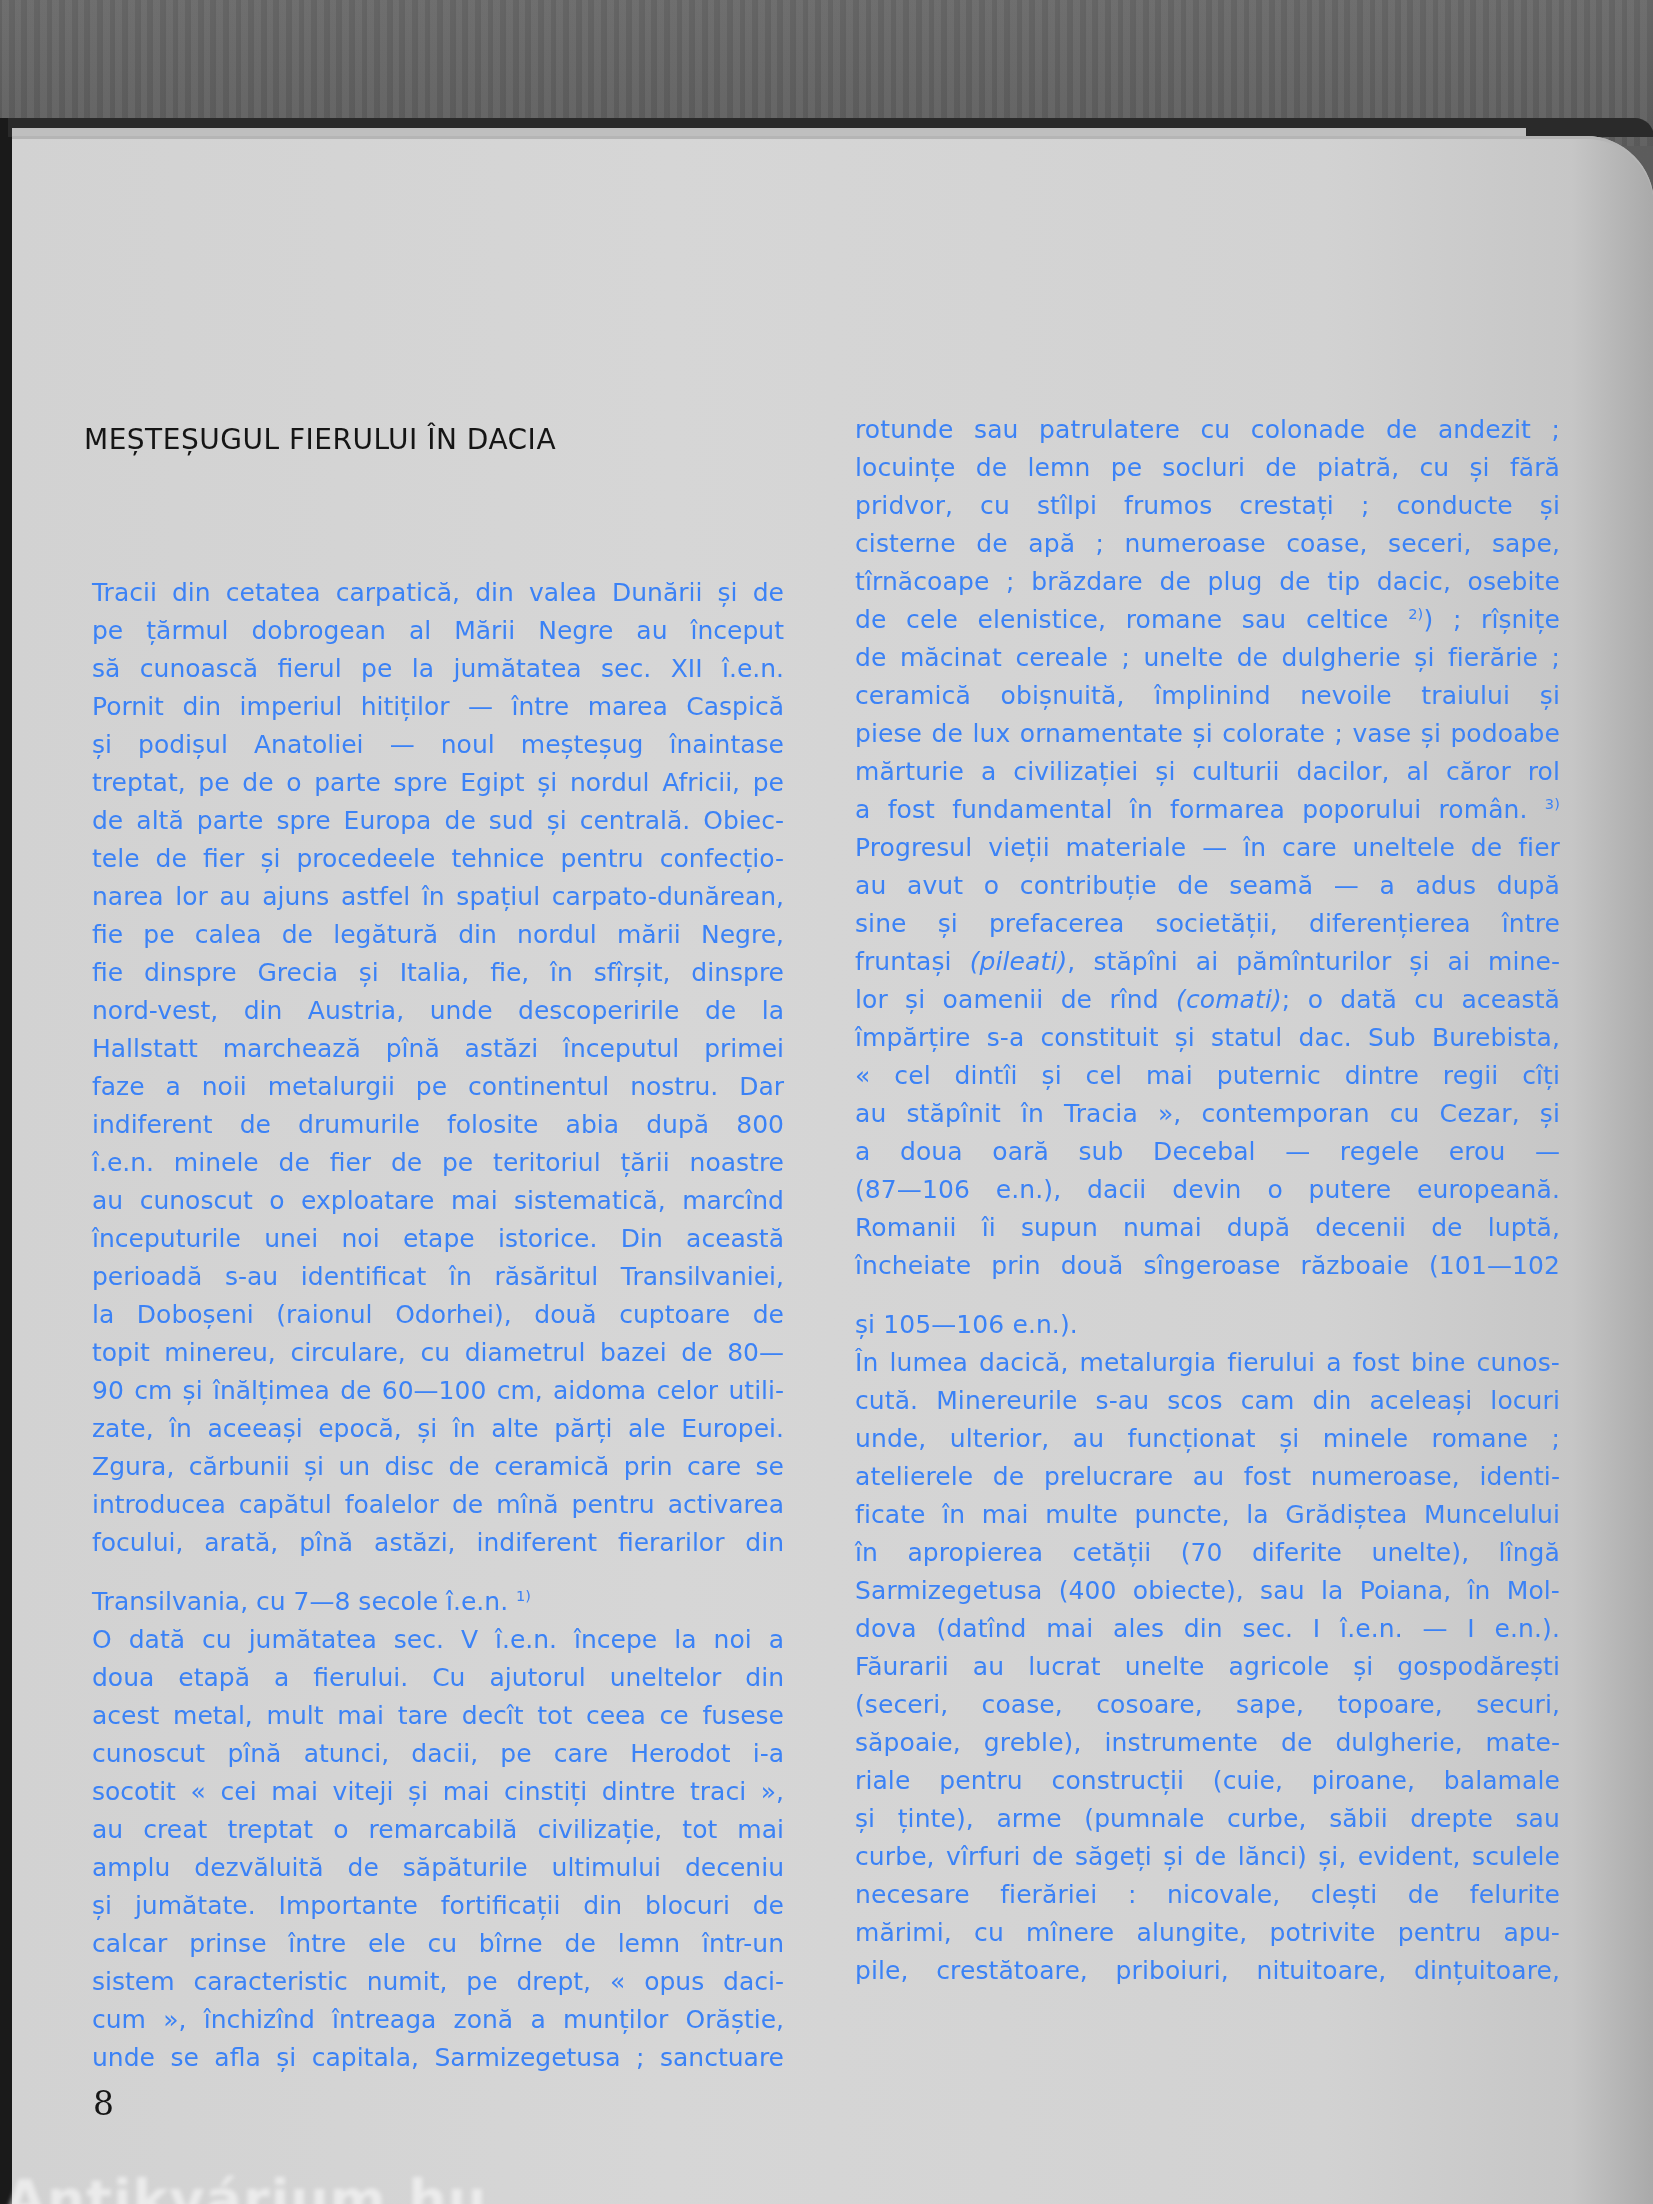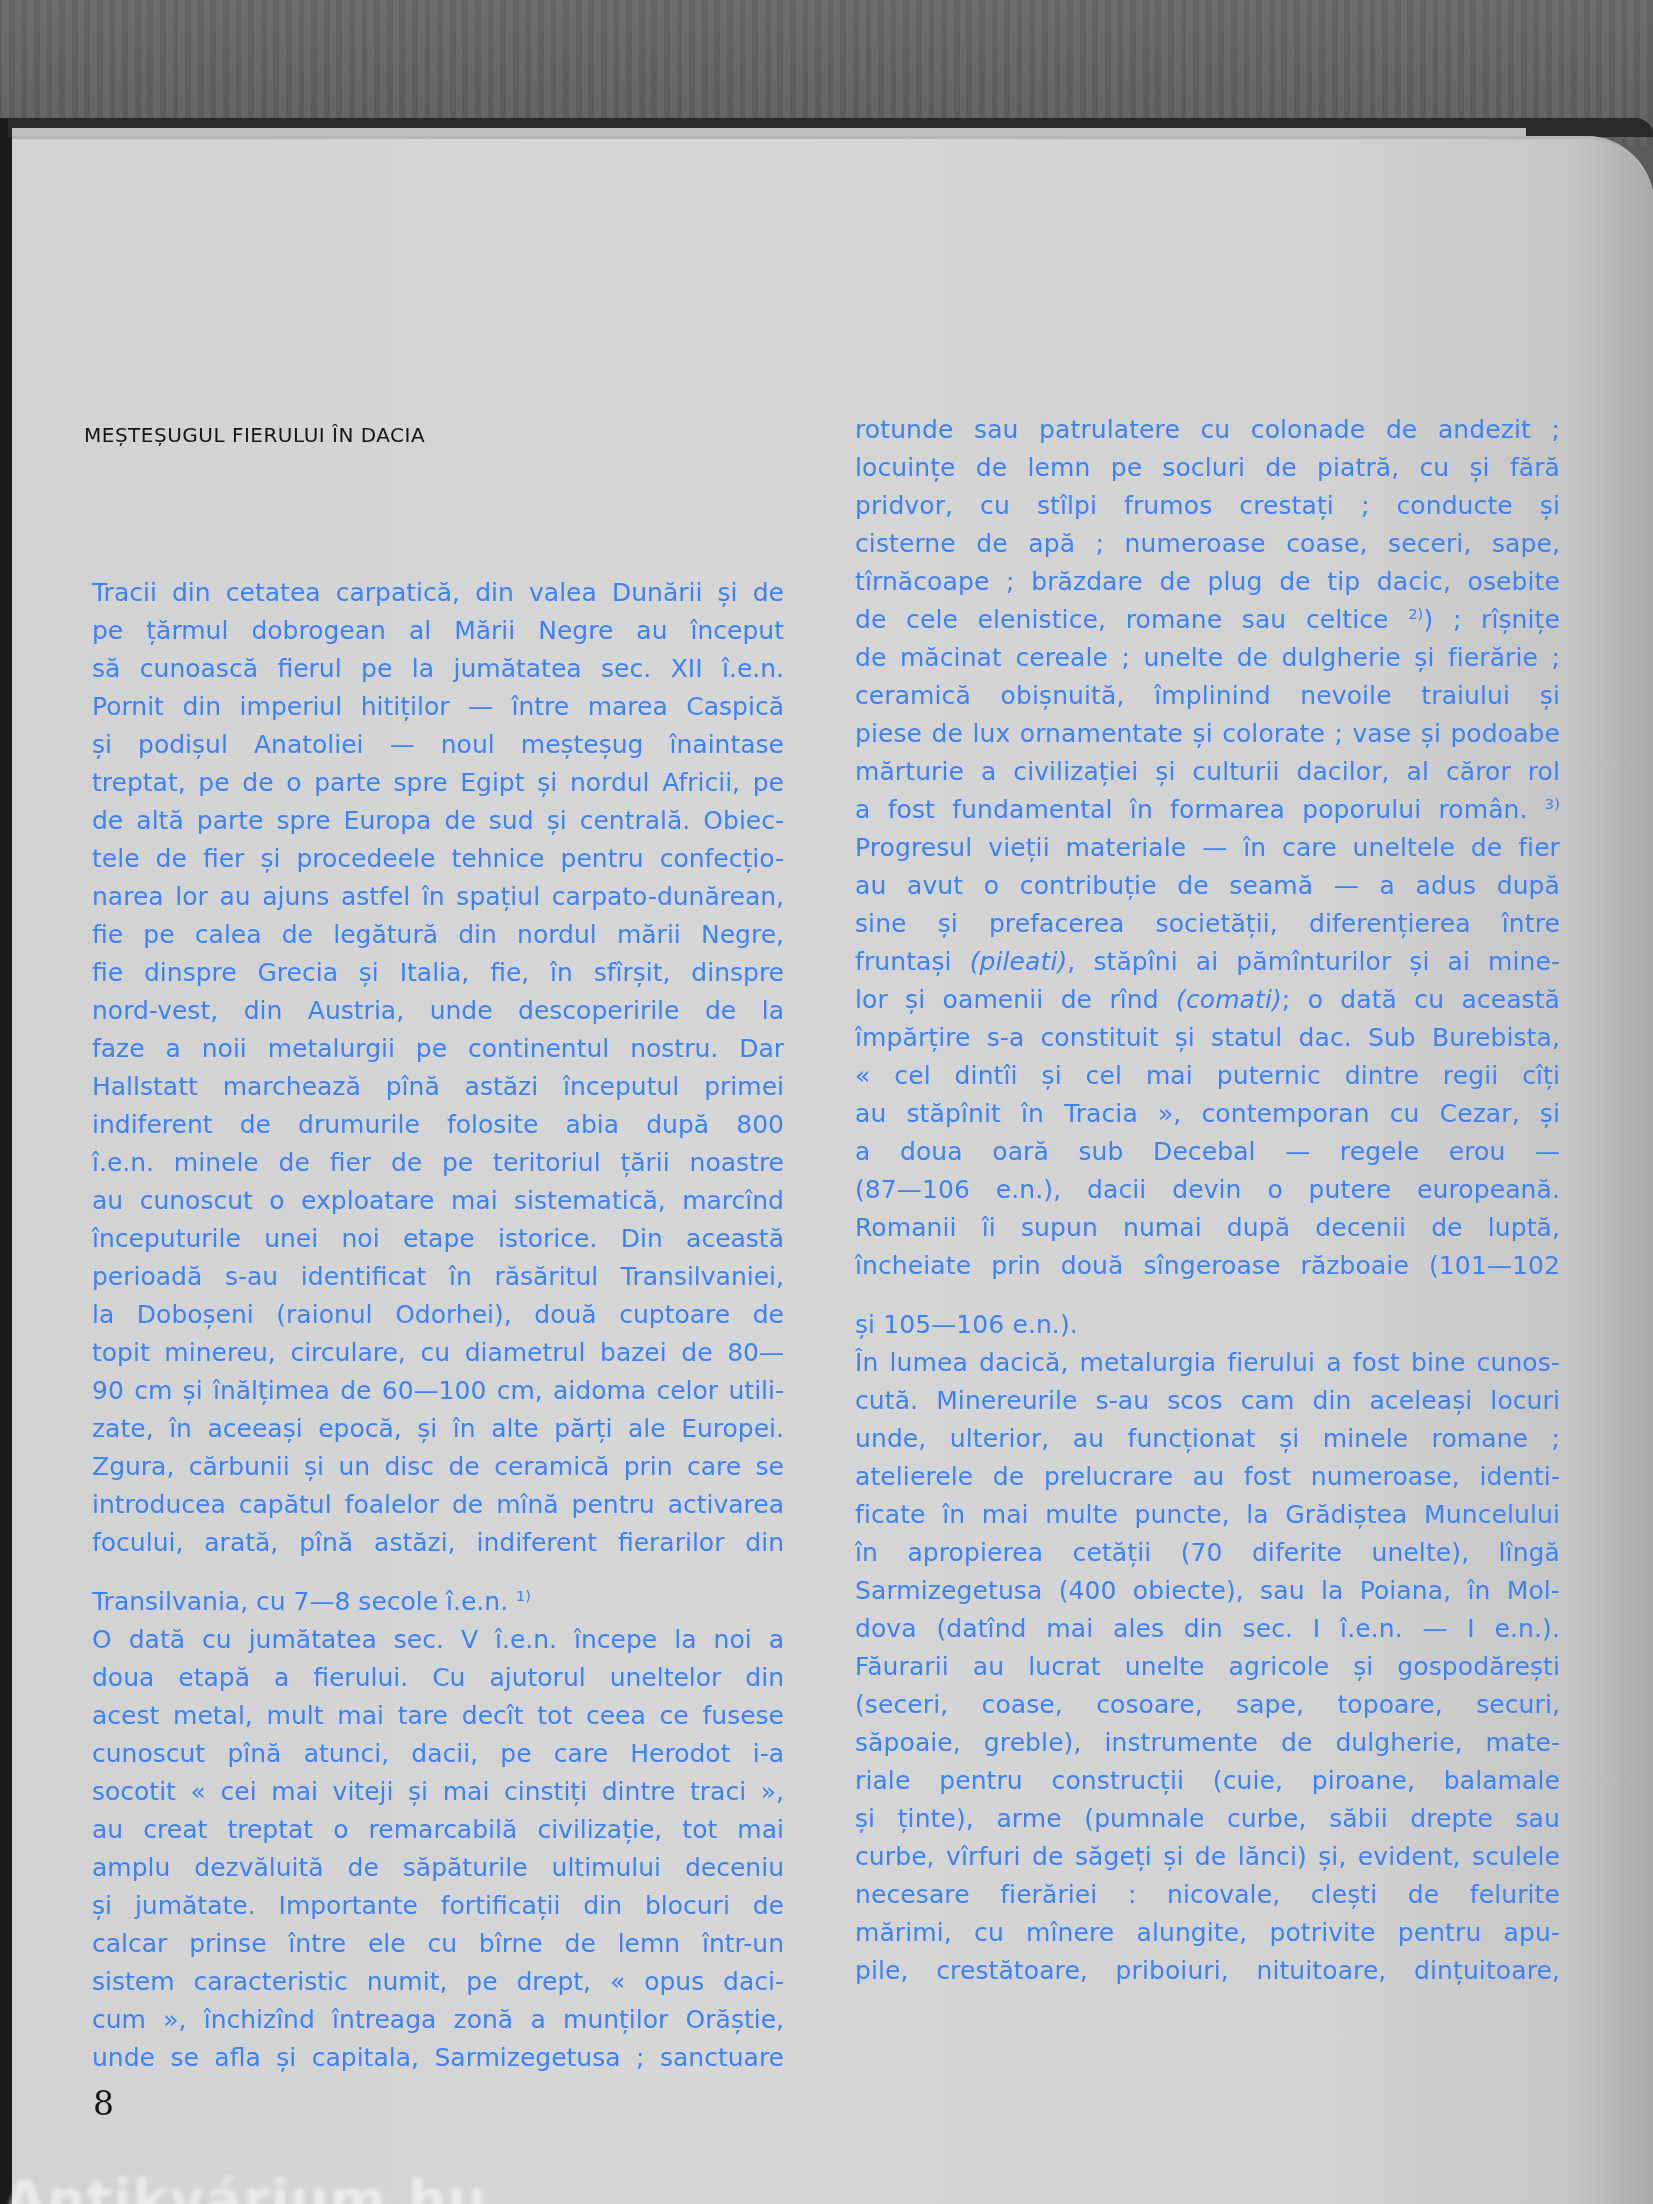--- a/index.html
+++ b/index.html
@@ -27,21 +27,21 @@
     background: linear-gradient(90deg,#d2d2d2 0%,#d6d6d6 40%,#d2d2d2 80%,#c6c6c6 95%,#a9a9a9 100%);
     border-radius:0 68px 0 0;
     box-shadow: inset 0 2.9px 0 #b5b5b5;
   }
   .top-band {
     position:absolute; left:11.6px; top:128px; width:1514px; height:7.8px;
     background:#bfbfbf; border-bottom:1.9px solid #3a3a3a;
   }
   .title {
     position:absolute; left:84px; top:423px;
-    font-size:20px; letter-spacing:0.5px; color:#151515;
+    font-size:28px; letter-spacing:0.5px; color:#151515;
     white-space:nowrap;
   }
   .col {
     position:absolute; color:#3b82f6;
     font-size:25px; line-height:38px;
   }
   .col .ln {
     display:block; text-align:justify; text-align-last:justify;
     white-space:nowrap; height:38px;
   }
@@ -81,22 +81,22 @@
   <span class="ln">să cunoască fierul pe la jumătatea sec. XII î.e.n.</span>
   <span class="ln">Pornit din imperiul hitiților — între marea Caspică</span>
   <span class="ln">și podișul Anatoliei — noul meșteșug înaintase</span>
   <span class="ln">treptat, pe de o parte spre Egipt și nordul Africii, pe</span>
   <span class="ln">de altă parte spre Europa de sud și centrală. Obiec-</span>
   <span class="ln">tele de fier și procedeele tehnice pentru confecțio-</span>
   <span class="ln">narea lor au ajuns astfel în spațiul carpato-dunărean,</span>
   <span class="ln">fie pe calea de legătură din nordul mării Negre,</span>
   <span class="ln">fie dinspre Grecia și Italia, fie, în sfîrșit, dinspre</span>
   <span class="ln">nord-vest, din Austria, unde descoperirile de la</span>
+  <span class="ln">Hallstatt marchează pînă astăzi începutul primei</span>
   <span class="ln">faze a noii metalurgii pe continentul nostru. Dar</span>
-  <span class="ln">Hallstatt marchează pînă astăzi începutul primei</span>
   <span class="ln">indiferent de drumurile folosite abia după 800</span>
   <span class="ln">î.e.n. minele de fier de pe teritoriul țării noastre</span>
   <span class="ln">au cunoscut o exploatare mai sistematică, marcînd</span>
   <span class="ln">începuturile unei noi etape istorice. Din această</span>
   <span class="ln">perioadă s-au identificat în răsăritul Transilvaniei,</span>
   <span class="ln">la Doboșeni (raionul Odorhei), două cuptoare de</span>
   <span class="ln">topit minereu, circulare, cu diametrul bazei de 80—</span>
   <span class="ln">90 cm și înălțimea de 60—100 cm, aidoma celor utili-</span>
   <span class="ln">zate, în aceeași epocă, și în alte părți ale Europei.</span>
   <span class="ln">Zgura, cărbunii și un disc de ceramică prin care se</span>

